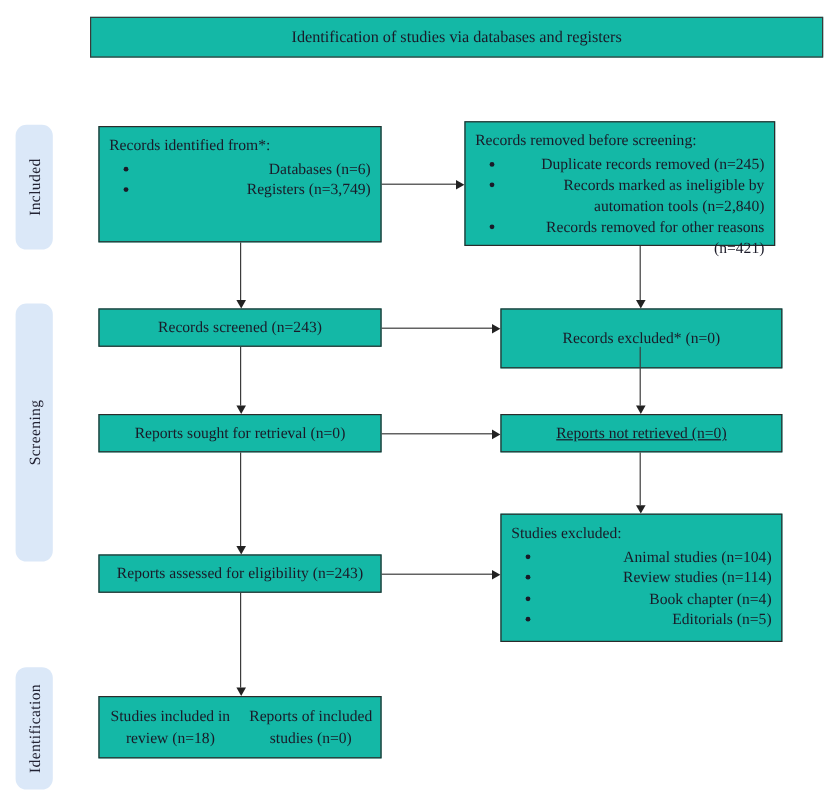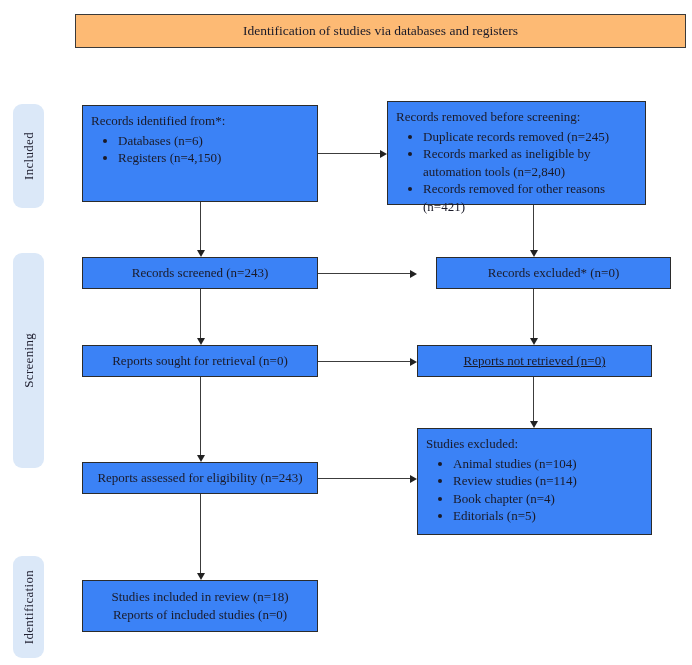--- a/index.html
+++ b/index.html
@@ -13,21 +13,21 @@
     width: 692px;
     height: 665px;
     background: #ffffff;
     overflow: hidden;
   }
   
   .banner {
     position: absolute;
     left: 75px; top: 14px;
     width: 611px; height: 34px;
-    background: #fdba74;
+    background: #14b8a6;
     border: 1px solid #3a3a3a;
     display: flex; align-items: center; justify-content: center;
     font-size: 13.5px;
   }
   
   .stage {
     position: absolute;
     width: 31px;
     background: #dbe8f8;
     border-radius: 9px;
@@ -40,42 +40,42 @@
     letter-spacing: 0.3px;
     color: #222233;
     white-space: nowrap;
   }
   .stage-included { left: 13px; top: 104px; height: 104px; }
   .stage-screening { left: 13px; top: 253px; height: 215px; }
   .stage-identification { left: 13px; top: 556px; height: 102px; }
   
   .fbox {
     position: absolute;
-    background: #3b82f6;
+    background: #14b8a6;
     border: 1.2px solid #2b2b2b;
     font-size: 13px;
     line-height: 1.35;
   }
   .fbox.center {
     display: flex; align-items: center; justify-content: center;
     text-align: center;
   }
   .fbox.listbox { padding: 6px 8px 4px 8px; }
   .fbox.listbox .box-title { margin-bottom: 2px; }
   .fbox ul { margin: 0; padding-left: 27px; list-style: disc; }
-  .fbox li { padding: 0; }
+  .fbox li { padding: 0; text-align: right; }
   .box-identified { left: 82px; top: 105px; width: 236px; height: 97px; padding-top: 24px; }
   .box-removed { left: 387px; top: 101px; width: 259px; height: 104px; }
   .box-screened { left: 82px; top: 257px; width: 236px; height: 32px; }
-  .box-excluded { left: 436px; top: 257px; width: 235px; height: 32px; }
+  .box-excluded { left: 417px; top: 257px; width: 235px; height: 50px; }
   .box-sought { left: 82px; top: 345px; width: 236px; height: 32px; }
   .box-notretrieved { left: 417px; top: 345px; width: 235px; height: 32px; text-decoration: underline; }
   .box-assessed { left: 82px; top: 462px; width: 236px; height: 32px; }
   .box-reportsexcluded { left: 417px; top: 428px; width: 235px; height: 107px; }
-  .box-included { left: 82px; top: 580px; width: 236px; height: 52px; flex-direction: column; }
+  .box-included { left: 82px; top: 580px; width: 236px; height: 52px; flex-direction: row; }
   
   .arrow { position: absolute; background: #3c3c3c; }
   .arrow-v { width: 1.2px; }
   .arrow-v::after {
     content: ""; position: absolute; left: -3.4px; bottom: -7px;
     width: 0; height: 0;
     border-left: 4px solid transparent;
     border-right: 4px solid transparent;
     border-top: 7px solid #222;
   }
@@ -104,21 +104,21 @@
     <span>Screening</span>
   </div>
   <div class="stage stage-identification">
     <span>Identification</span>
   </div>
 
   <div class="fbox listbox box-identified">
     <div class="box-title">Records identified from*:</div>
     <ul>
       <li>Databases (n=6)</li>
-      <li>Registers (n=4,150)</li>
+      <li>Registers (n=3,749)</li>
     </ul>
   </div>
 
   <div class="fbox listbox box-removed">
     <div class="box-title">Records removed before screening:</div>
     <ul>
       <li>Duplicate records removed (n=245)</li>
       <li>Records marked as ineligible by automation tools (n=2,840)</li>
       <li>Records removed for other reasons (n=421)</li>
     </ul>

